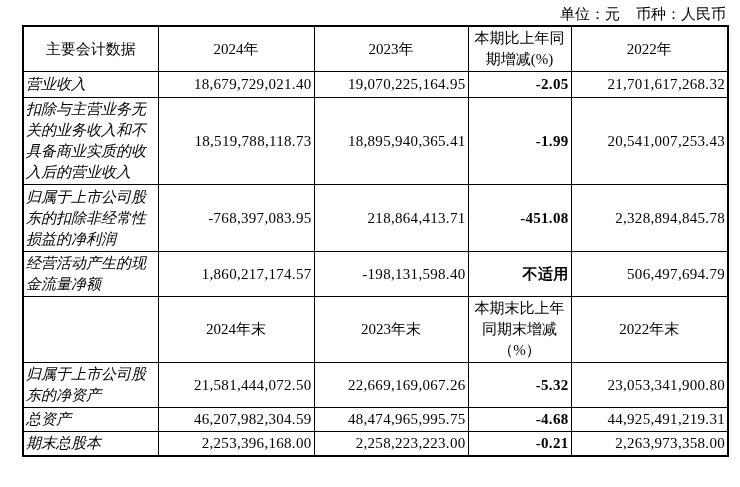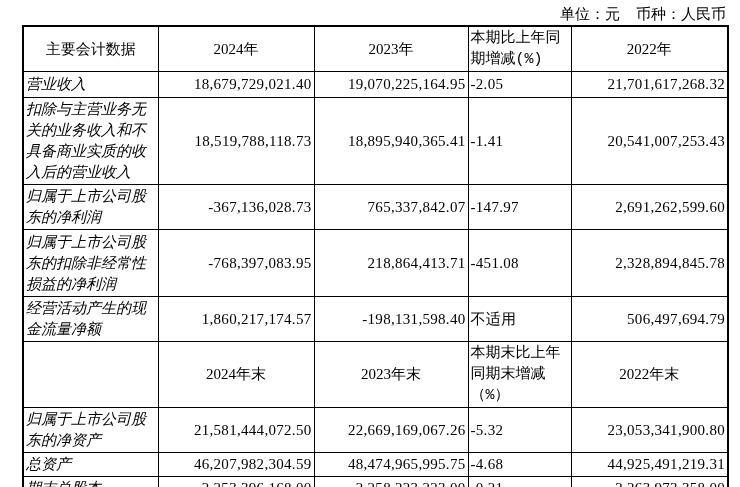--- a/index.html
+++ b/index.html
@@ -29,23 +29,23 @@
   table.fin td {
     border: 1px solid #000;
     font-size: 15px;
     line-height: 21px;
     vertical-align: middle;
     padding: 1px 2px;
     overflow: hidden;
   }
   td.lbl  { text-align: left;  padding: 1px 2px 1px 4px; font-style: italic; }
   td.num  { text-align: right; letter-spacing: 0.3px; white-space: nowrap; }
-  td.chg  { padding-right: 7px; letter-spacing: 0.3px; }
+  td.chg  { text-align: right; padding-right: 7px; letter-spacing: 0.3px; font-weight: bold; }
   td.hdr  { text-align: center; }
-  td.hdrpct { padding: 0 8px; font-family: Liberation Mono, monospace; }
+  td.hdrpct { text-align: center; padding: 0 8px; }
   tr.rh43 td { height: 43px; }
   tr.rh26 td { height: 26px; }
   tr.rh86 td { height: 86px; }
   tr.rh42 td { height: 42px; }
   tr.rh67 td { height: 67px; margin-top: 45px; }
   tr.rh40 td { height: 40px; }
   tr.rh63 td { height: 63px; }
   tr.rh27 td { height: 21px; }
 </style>
 </head>
@@ -77,31 +77,24 @@
       <td class="num">18,679,729,021.40</td>
       <td class="num">19,070,225,164.95</td>
       <td class="chg">-2.05</td>
       <td class="num">21,701,617,268.32</td>
     </tr>
 
     <tr class="rh86">
       <td class="lbl">扣除与主营业务无关的业务收入和不具备商业实质的收入后的营业收入</td>
       <td class="num">18,519,788,118.73</td>
       <td class="num">18,895,940,365.41</td>
-      <td class="chg">-1.41</td>
+      <td class="chg">-1.99</td>
       <td class="num">20,541,007,253.43</td>
     </tr>
 
-    <tr class="rh42">
-      <td class="lbl">归属于上市公司股东的净利润</td>
-      <td class="num">-367,136,028.73</td>
-      <td class="num">765,337,842.07</td>
-      <td class="chg">-147.97</td>
-      <td class="num">2,691,262,599.60</td>
-    </tr>
 
     <tr class="rh67">
       <td class="lbl">归属于上市公司股东的扣除非经常性损益的净利润</td>
       <td class="num">-768,397,083.95</td>
       <td class="num">218,864,413.71</td>
       <td class="chg">-451.08</td>
       <td class="num">2,328,894,845.78</td>
     </tr>
 
     <tr class="rh40">

